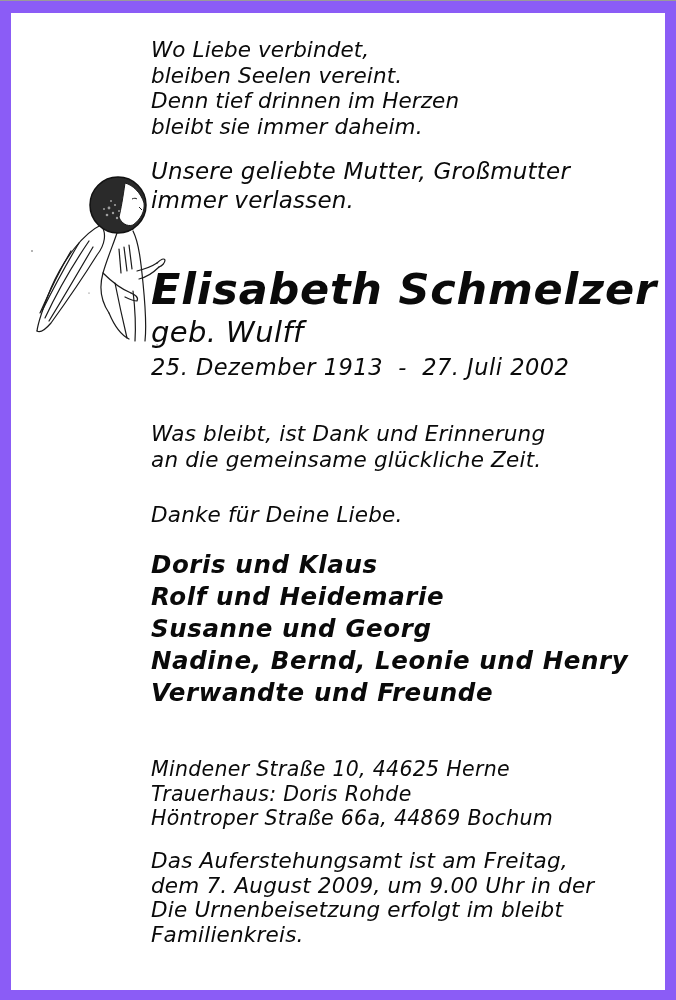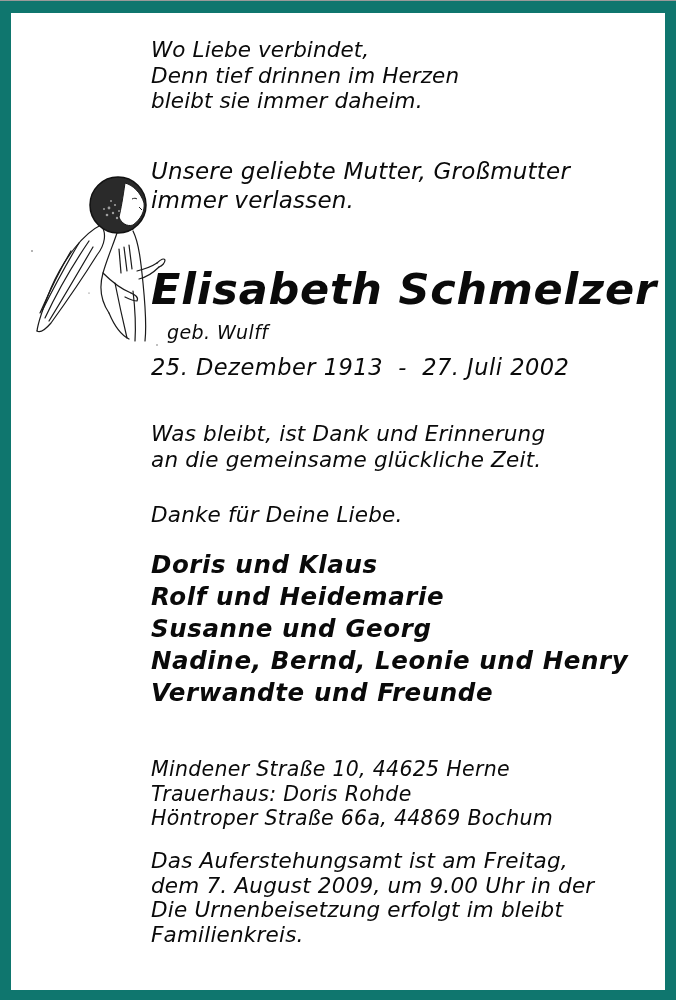--- a/index.html
+++ b/index.html
@@ -13,21 +13,21 @@
       position: relative;
       overflow: hidden;
       font-family: "DejaVu Sans", sans-serif;
       color: #0a0a0a;
     }
     .frame {
       position: absolute;
       left: 0; top: 0;
       width: 676px; height: 1000px;
       box-sizing: border-box;
-      background: #0f766e;
+      background: #8b5cf6;
       border-top: 1px solid #9a9a9a;
     }
     .paper {
       position: absolute;
       left: 11px; top: 12px;
       width: 654px; height: 977px;
       background: #ffffff;
     }
     .angel {
       position: absolute;
@@ -48,21 +48,21 @@
     .poem { top: 36px; font-size: 21.5px; line-height: 25.5px; letter-spacing: 0.1px; }
     .intro { top: 156px; font-size: 23px; line-height: 29px; letter-spacing: 0.2px; }
     .name {
       top: 262px;
       font-size: 43px;
       line-height: 52px;
       font-weight: bold;
       letter-spacing: 0.8px;
       text-align: right;
     }
-    .maiden { top: 318px; font-size: 19px; line-height: 26px; letter-spacing: 0.4px; margin-left: 16px; }
+    .maiden { top: 318px; font-size: 29px; line-height: 26px; letter-spacing: 0.4px; }
     .dates  { top: 352px; font-size: 22.5px; line-height: 28px; letter-spacing: 0.5px; white-space: pre; }
     .thanks { top: 420px; font-size: 21.5px; line-height: 26px; letter-spacing: 0.2px; }
     .danke  { top: 501px; font-size: 21.5px; line-height: 26px; letter-spacing: 0.2px; }
     .mourners {
       top: 548px;
       font-size: 24.5px;
       line-height: 32px;
       font-weight: bold;
       letter-spacing: 0.6px;
     }
@@ -127,20 +127,21 @@
         <circle cx="3" cy="88" r="0.8"></circle>
           <circle cx="128" cy="182" r="0.7"></circle>
         <circle cx="60" cy="130" r="0.6"></circle>
       </g>
     </svg>
 
   </div>
 
   <p class="block poem">
     <span class="line">Wo Liebe verbindet,</span>
+    <span class="line">bleiben Seelen vereint.</span>
     <span class="line">Denn tief drinnen im Herzen</span>
     <span class="line">bleibt sie immer daheim.</span>
   </p>
 
   <p class="block intro">
     <span class="line">Unsere geliebte Mutter, Großmutter</span>
     <span class="line">immer verlassen.</span>
   </p>
 
   <h1 class="block name">Elisabeth Schmelzer</h1>

